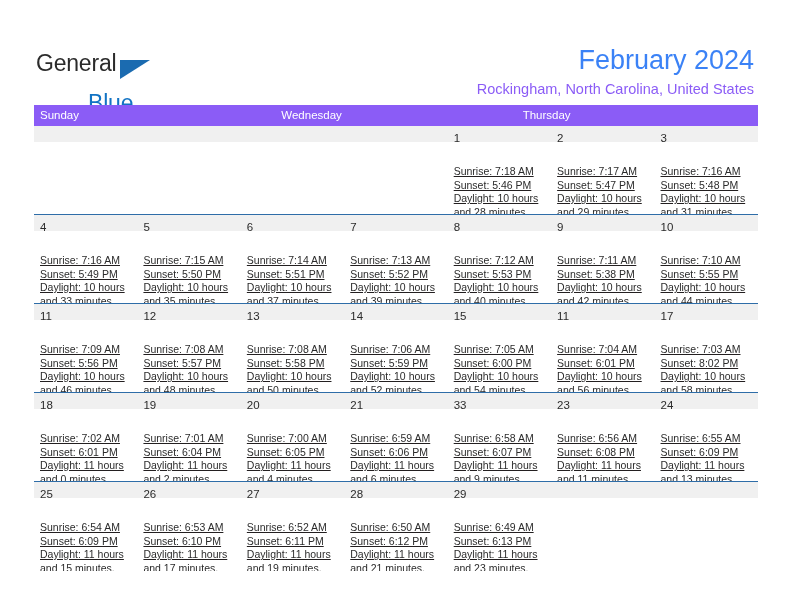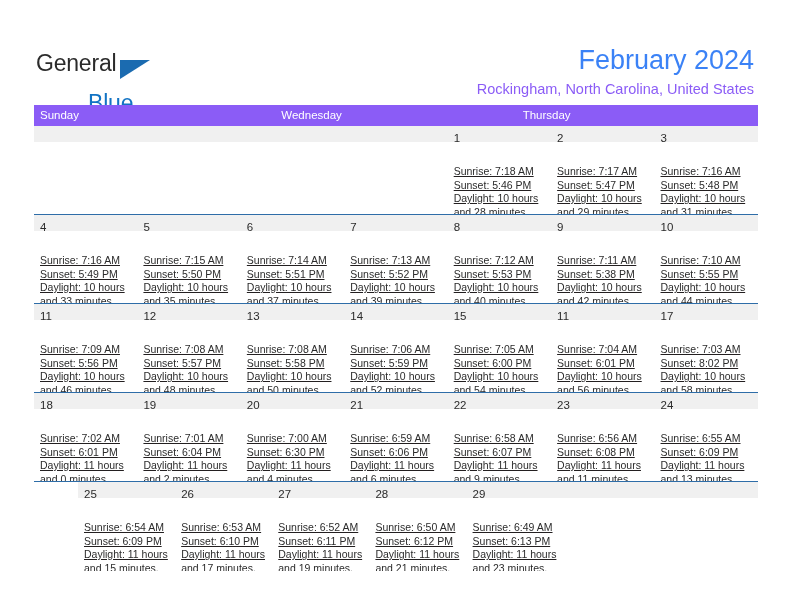--- a/index.html
+++ b/index.html
@@ -110,21 +110,20 @@
     white-space: nowrap;
   }
   .week {
     display: flex;
     border-bottom: 1.5px solid #2e6da8;
     height: 89px;
     box-sizing: border-box;
   }
   .week:last-child {
     border-bottom: none;
-    margin-left: 44px;
   }
   .day {
     flex: 1 1 0;
     box-sizing: border-box;
     background: #ffffff;
     position: relative;
     overflow: hidden;
   }
   .day-num-strip {
     background: #f0f0f0;
@@ -362,36 +361,36 @@
               <div class="day-line">Sunrise: 7:01 AM</div>
               <div class="day-line">Sunset: 6:04 PM</div>
               <div class="day-line">Daylight: 11 hours</div>
               <div class="day-line">and 2 minutes.</div>
             </div>
           </div>
           <div class="day">
             <div class="day-num-strip"><span class="day-num">20</span></div>
             <div class="day-body">
               <div class="day-line">Sunrise: 7:00 AM</div>
-              <div class="day-line">Sunset: 6:30 PM</div>
+              <div class="day-line">Sunset: 6:05 PM</div>
               <div class="day-line">Daylight: 11 hours</div>
               <div class="day-line">and 4 minutes.</div>
             </div>
           </div>
           <div class="day">
             <div class="day-num-strip"><span class="day-num">21</span></div>
             <div class="day-body">
               <div class="day-line">Sunrise: 6:59 AM</div>
               <div class="day-line">Sunset: 6:06 PM</div>
               <div class="day-line">Daylight: 11 hours</div>
               <div class="day-line">and 6 minutes.</div>
             </div>
           </div>
           <div class="day">
-            <div class="day-num-strip"><span class="day-num">22</span></div>
+            <div class="day-num-strip"><span class="day-num">33</span></div>
             <div class="day-body">
               <div class="day-line">Sunrise: 6:58 AM</div>
               <div class="day-line">Sunset: 6:07 PM</div>
               <div class="day-line">Daylight: 11 hours</div>
               <div class="day-line">and 9 minutes.</div>
             </div>
           </div>
           <div class="day">
             <div class="day-num-strip"><span class="day-num">23</span></div>
             <div class="day-body">

